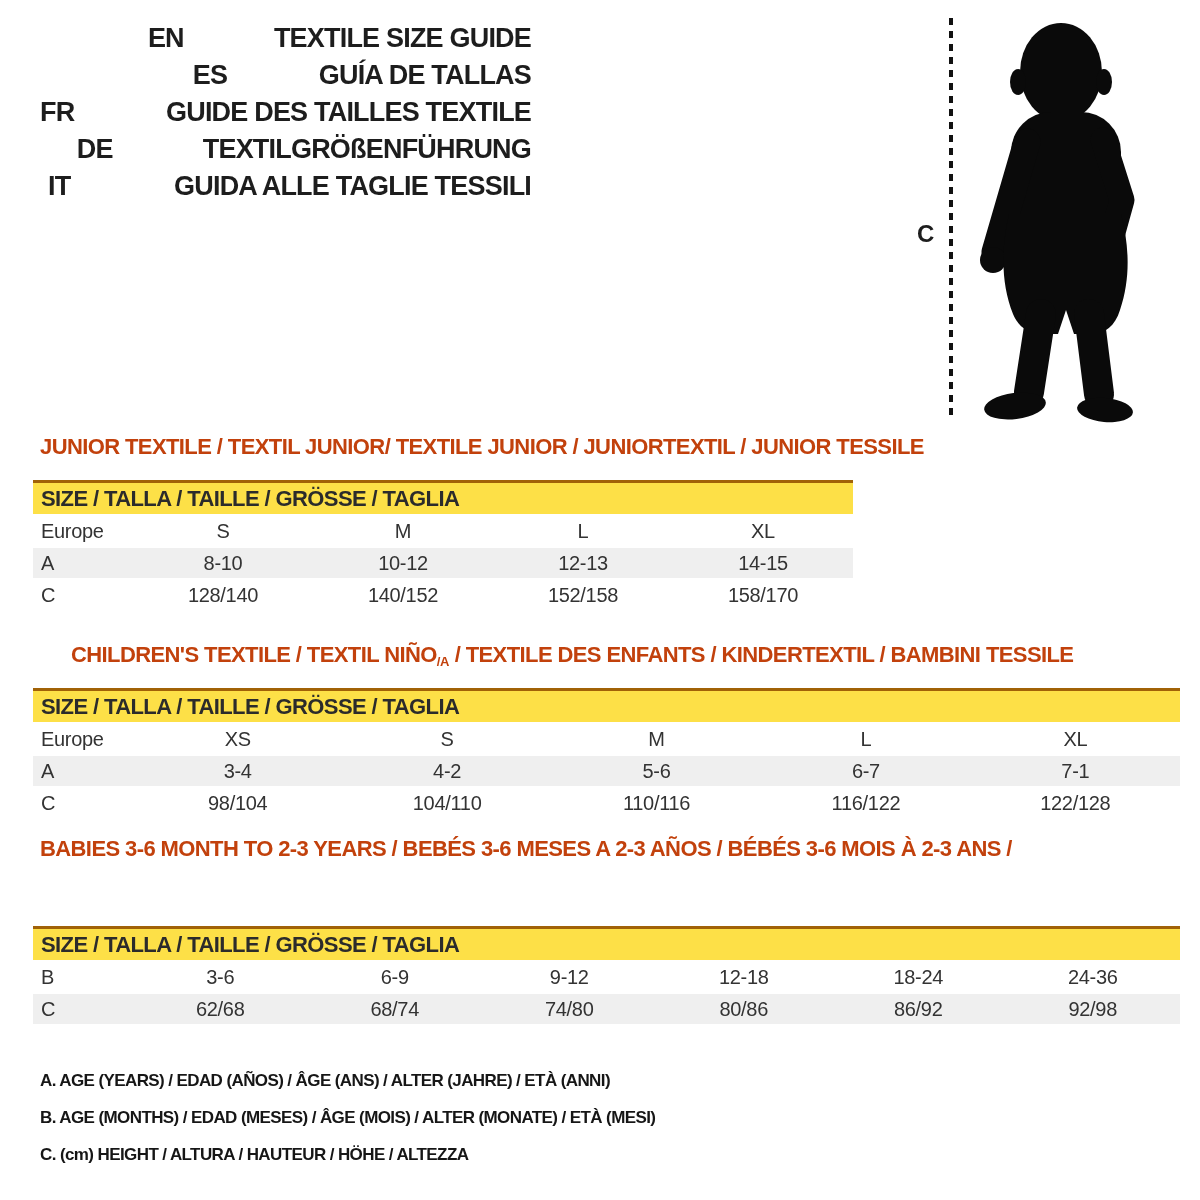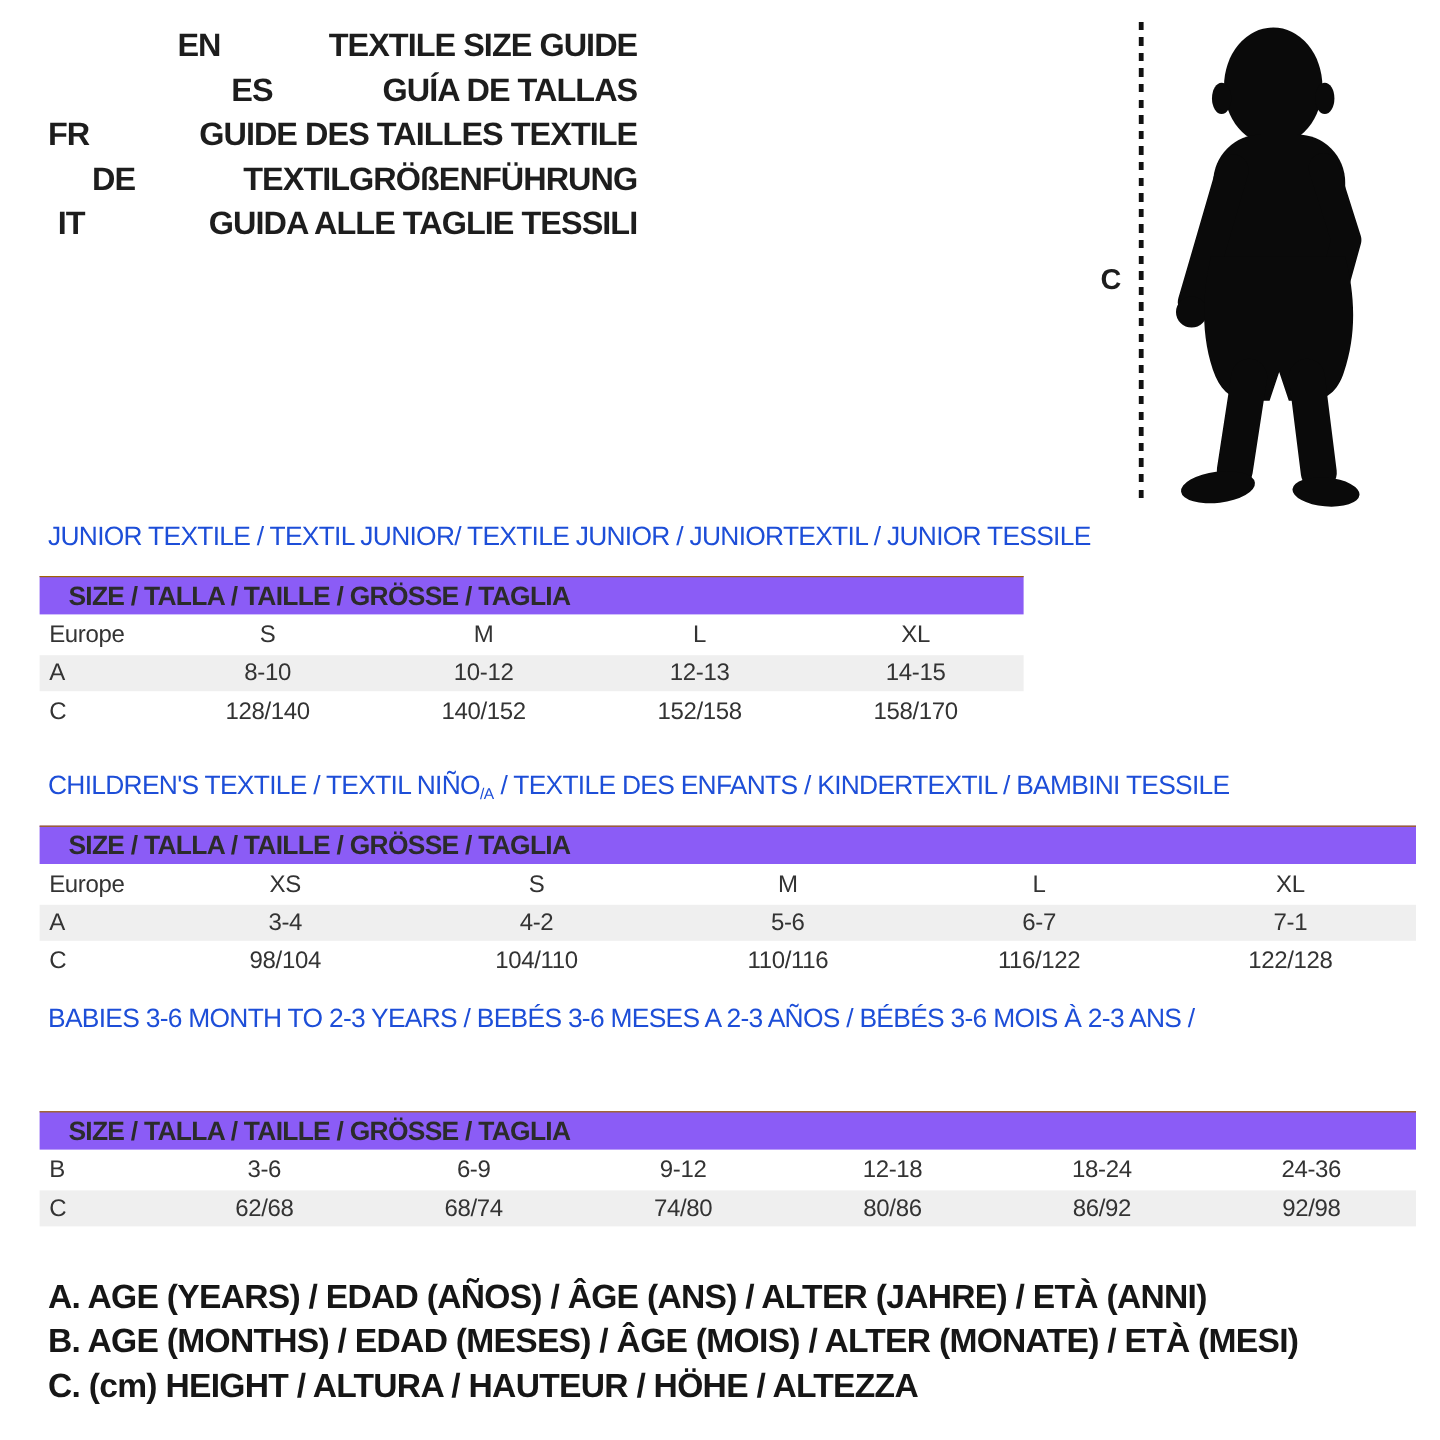--- a/index.html
+++ b/index.html
@@ -15,40 +15,40 @@
   
   .figure{position:absolute;left:905px;top:8px;width:280px;height:420px;}
   .measure-line{
     position:absolute;left:44px;top:10px;width:4px;height:402px;
     background:repeating-linear-gradient(to bottom,#111 0 7px,transparent 7px 13px);
   }
   .measure-label{position:absolute;left:12px;top:212px;font-weight:bold;font-size:24px;}
   .silhouette{position:absolute;left:58px;top:6px;}
   
   .sec-heading{
-    position:absolute;left:40px;font-weight:normal;font-size:22px;letter-spacing:-0.6px;
-    white-space:nowrap;color:#1d4ed8;
+    position:absolute;left:40px;font-weight:bold;font-size:22px;letter-spacing:-0.6px;
+    white-space:nowrap;color:#c2410c;
   }
   .sub{font-size:13px;vertical-align:-4px;letter-spacing:-0.3px;}
   
   .size-table{position:absolute;left:33px;}
   .size-bar{
-    height:31px;background:#8b5cf6;border-top:1px solid #a16207;
+    height:31px;background:#fde047;border-top:3px solid #a16207;
     font-weight:bold;font-size:22px;letter-spacing:-0.6px;line-height:31px;
-    padding-left:24px;color:#2b2b2b;white-space:nowrap;
+    padding-left:8px;color:#2b2b2b;white-space:nowrap;
   }
   .t-row{display:flex;align-items:center;height:30px;margin-top:2px;font-size:20px;color:#333;letter-spacing:-0.3px;}
   .t-row.shaded{background:#efefef;}
   .t-label{width:100px;padding-left:8px;box-sizing:border-box;}
   .t-cell{flex:1;text-align:center;}
   .w-junior{width:820px;}
   .w-wide{width:1147px;}
   
   .legend{position:absolute;left:40px;top:1062px;}
-  .legend-line{font-weight:bold;font-size:28px;letter-spacing:-0.6px;line-height:37px;white-space:nowrap;color:#161616;}
+  .legend-line{font-weight:bold;font-size:17px;letter-spacing:-0.6px;line-height:37px;white-space:nowrap;color:#161616;}
 </style>
 </head>
 <body>
 
 <div class="page">
 
   <div class="lang-block">
     <div class="lang-row">
       <span class="lang-code">EN</span>
       <span class="lang-title">TEXTILE SIZE GUIDE</span>
@@ -111,21 +111,21 @@
     </div>
     <div class="t-row">
       <span class="t-label">C</span>
       <span class="t-cell">128/140</span>
       <span class="t-cell">140/152</span>
       <span class="t-cell">152/158</span>
       <span class="t-cell">158/170</span>
     </div>
   </div>
 
-  <div class="sec-heading" style="top:642px;">
+  <div class="sec-heading" style="top:642px;margin-left:31px;">
     <span>CHILDREN'S TEXTILE / TEXTIL NIÑO</span><span class="sub">/A</span><span> / TEXTILE DES ENFANTS / KINDERTEXTIL / BAMBINI TESSILE</span>
   </div>
   <div class="size-table w-wide" style="top:688px;">
     <div class="size-bar">SIZE / TALLA / TAILLE / GRÖSSE / TAGLIA</div>
     <div class="t-row">
       <span class="t-label">Europe</span>
       <span class="t-cell">XS</span>
       <span class="t-cell">S</span>
       <span class="t-cell">M</span>
       <span class="t-cell">L</span>

